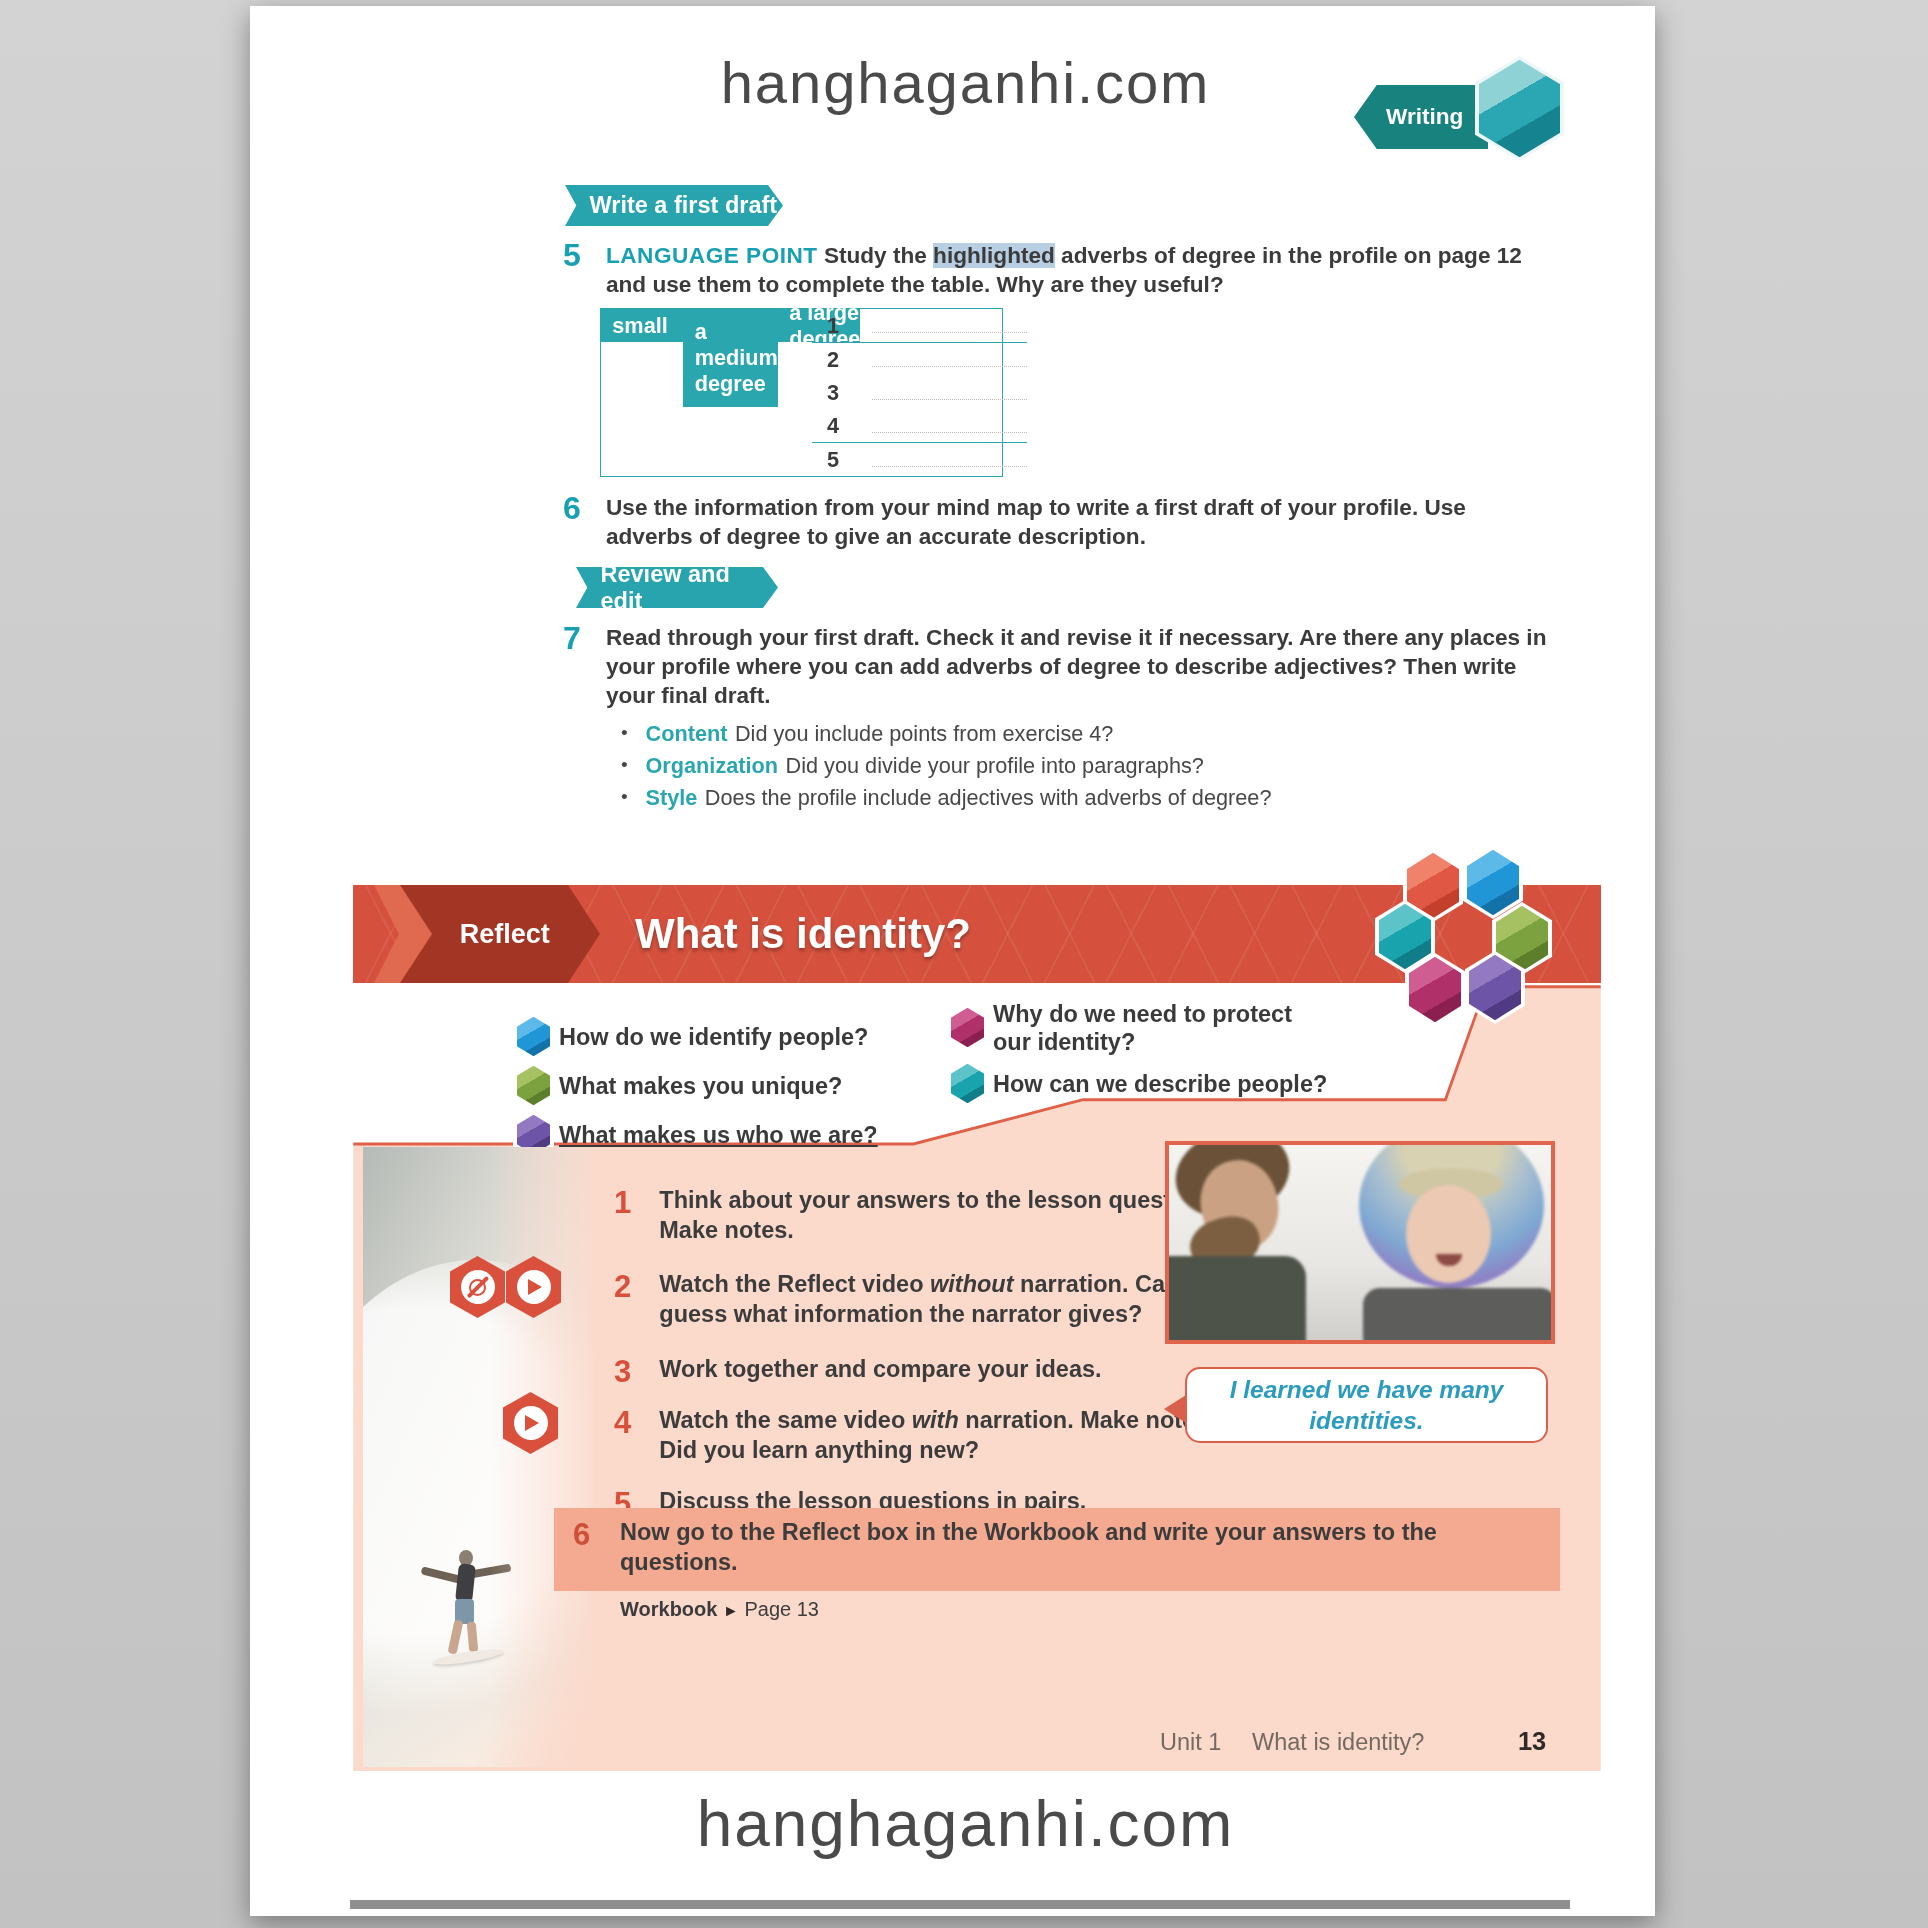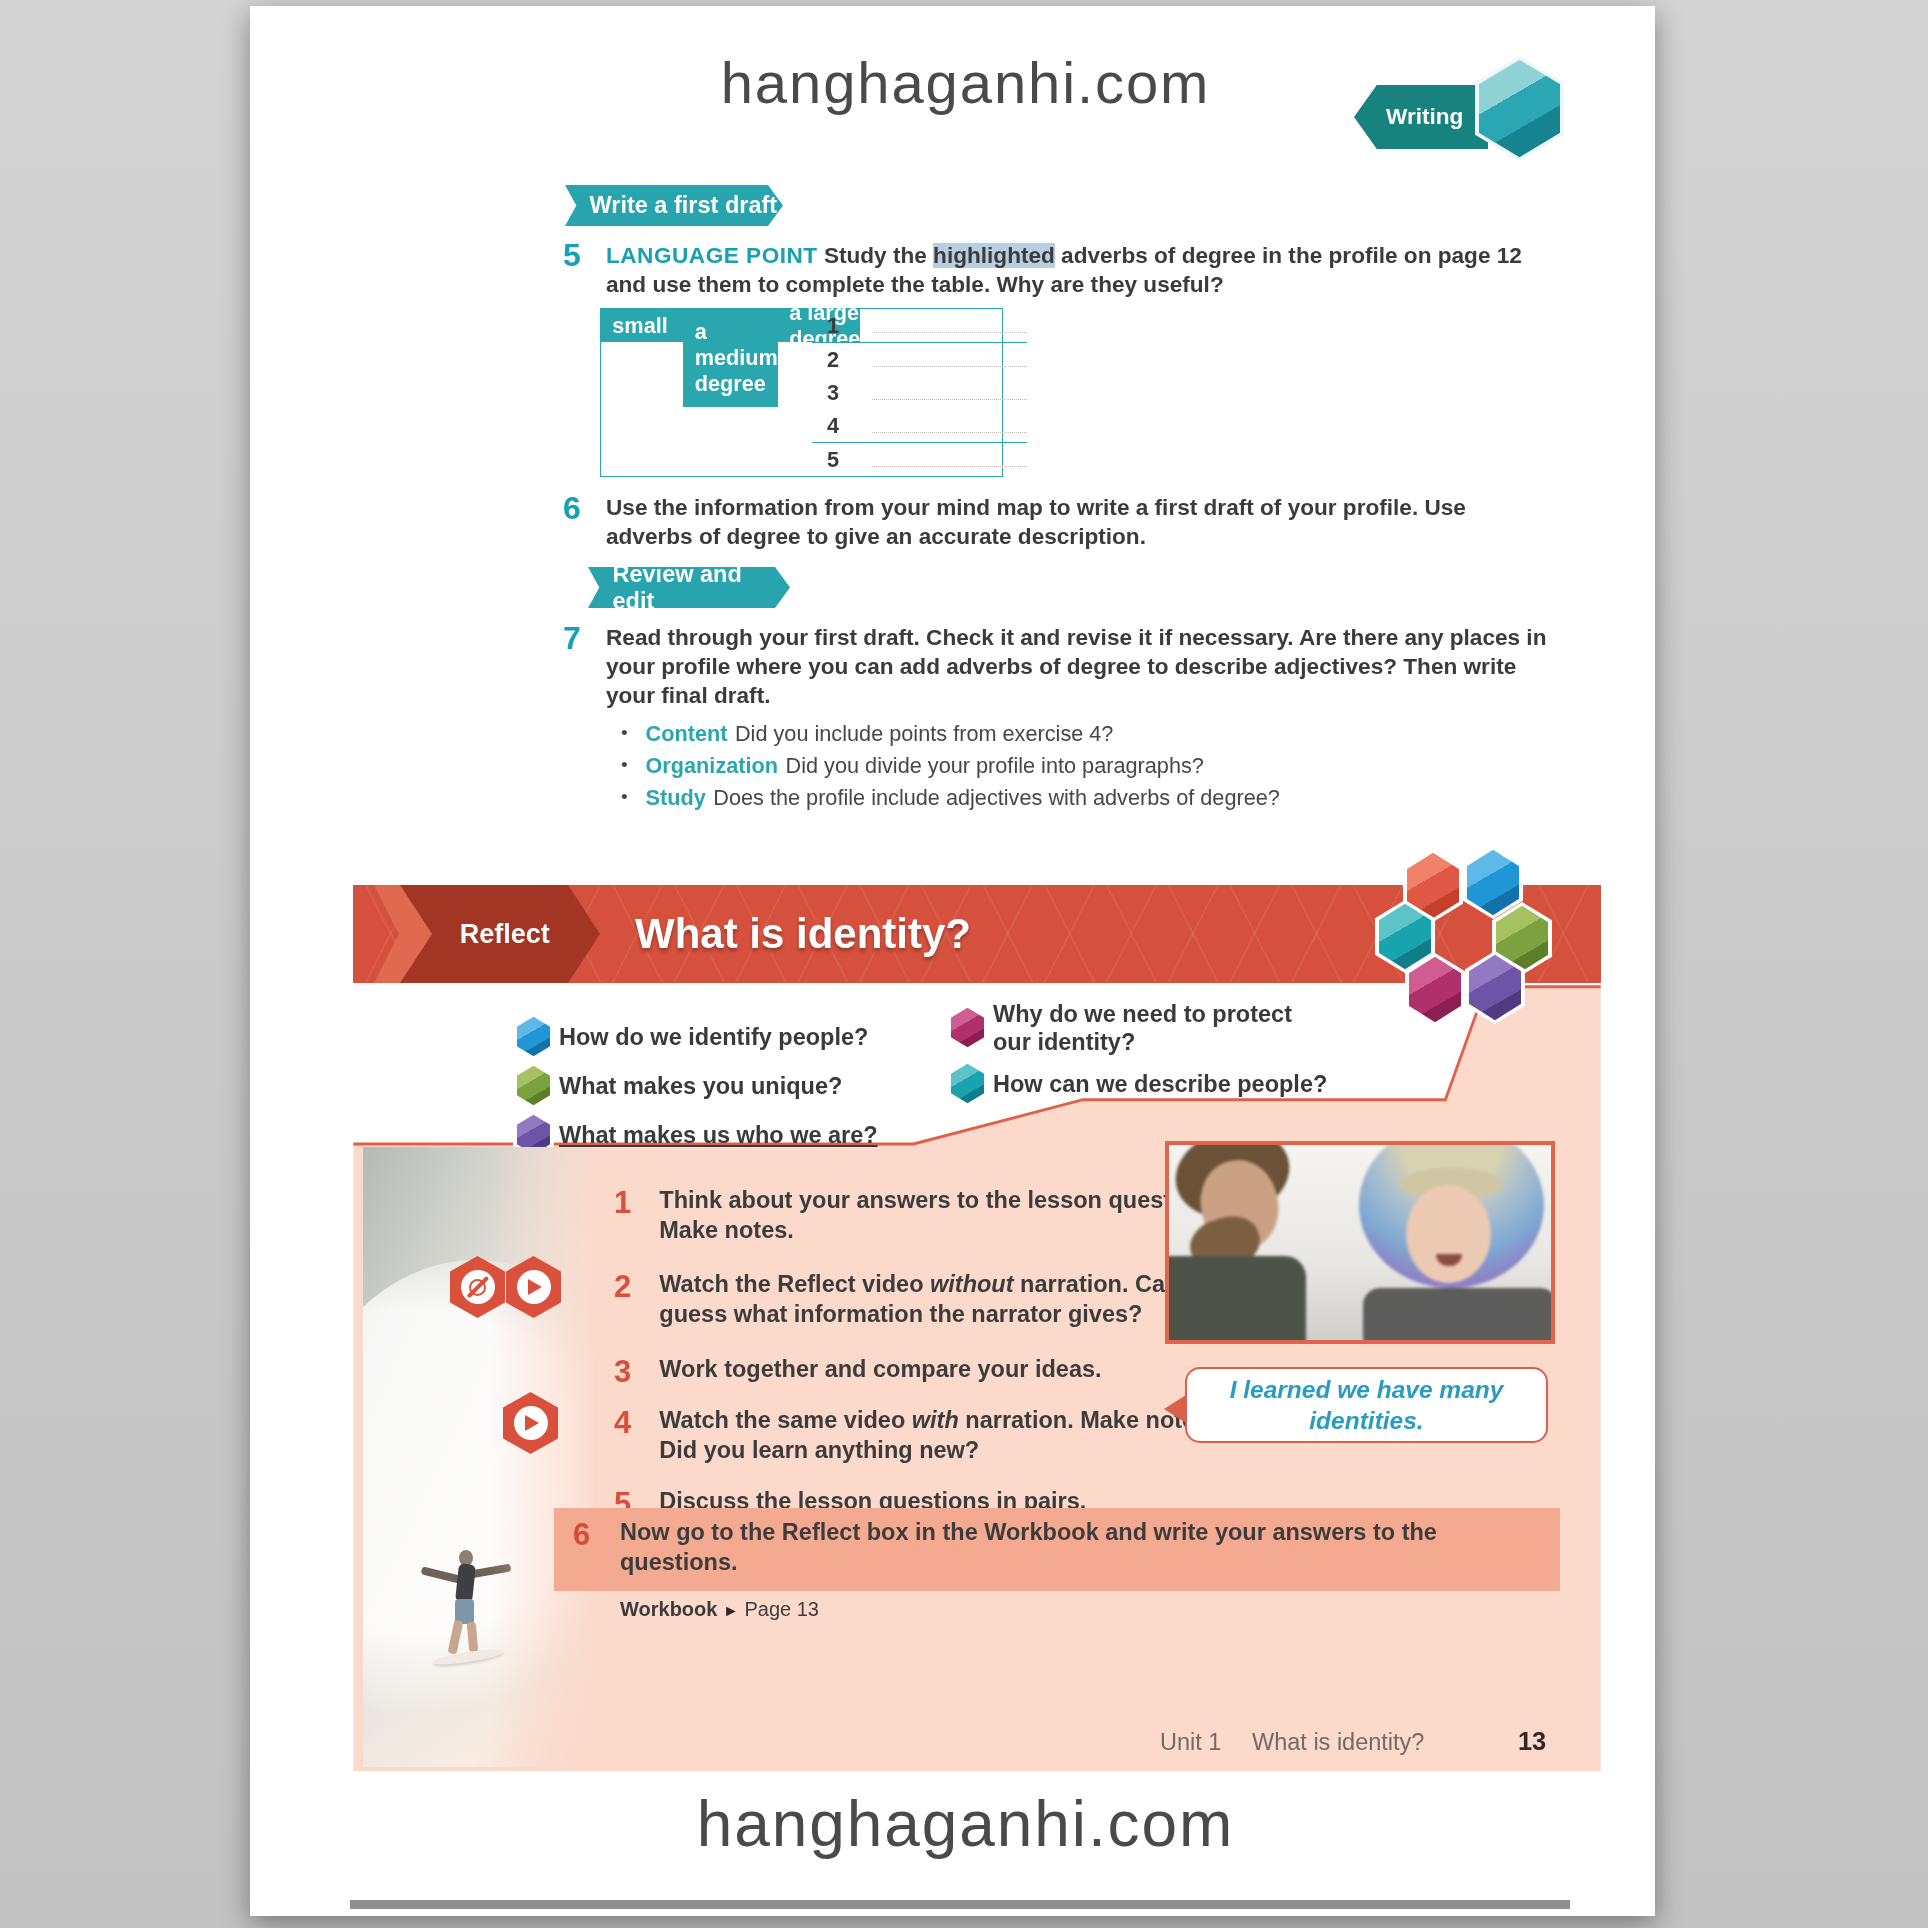--- a/index.html
+++ b/index.html
@@ -177,40 +177,40 @@
             <span class="n">5</span>
             <span class="dots"></span>
           </div>
       </div>
     </div>
   </div>
 
   <div class="abs exnum" style="left:563px;top:490px;">6</div>
   <div class="abs extext" style="left:606px;top:493px;width:942px;">Use the information from your mind map to write a first draft of your profile. Use adverbs of degree to give an accurate description.</div>
 
-  <div class="abs teal-banner" style="left:588px;top:567px;width:202px;">
+  <div class="abs teal-banner" style="left:576px;top:567px;width:202px;">
     <span>Review and edit</span>
   </div>
 
   <div class="abs exnum" style="left:563px;top:620px;">7</div>
   <div class="abs extext" style="left:606px;top:623px;width:951px;">Read through your first draft. Check it and revise it if necessary. Are there any places in your profile where you can add adverbs of degree to describe adjectives? Then write your final draft.</div>
 
   <div class="abs bullet-row" style="left:621px;top:721px;">
     <span class="dot">•</span>
     <span class="blabel">Content</span>
     <span>Did you include points from exercise 4?</span>
   </div>
   <div class="abs bullet-row" style="left:621px;top:753px;">
     <span class="dot">•</span>
     <span class="blabel">Organization</span>
     <span>Did you divide your profile into paragraphs?</span>
   </div>
   <div class="abs bullet-row" style="left:621px;top:785px;">
     <span class="dot">•</span>
-    <span class="blabel">Study</span>
+    <span class="blabel">Style</span>
     <span>Does the profile include adjectives with adverbs of degree?</span>
   </div>
 
   <div class="abs r-banner">
     <div class="r-chev-light"></div>
     <div class="r-chev-dark">
       <span>Reflect</span>
     </div>
     <div class="r-title">What is identity?</div>
   </div>

